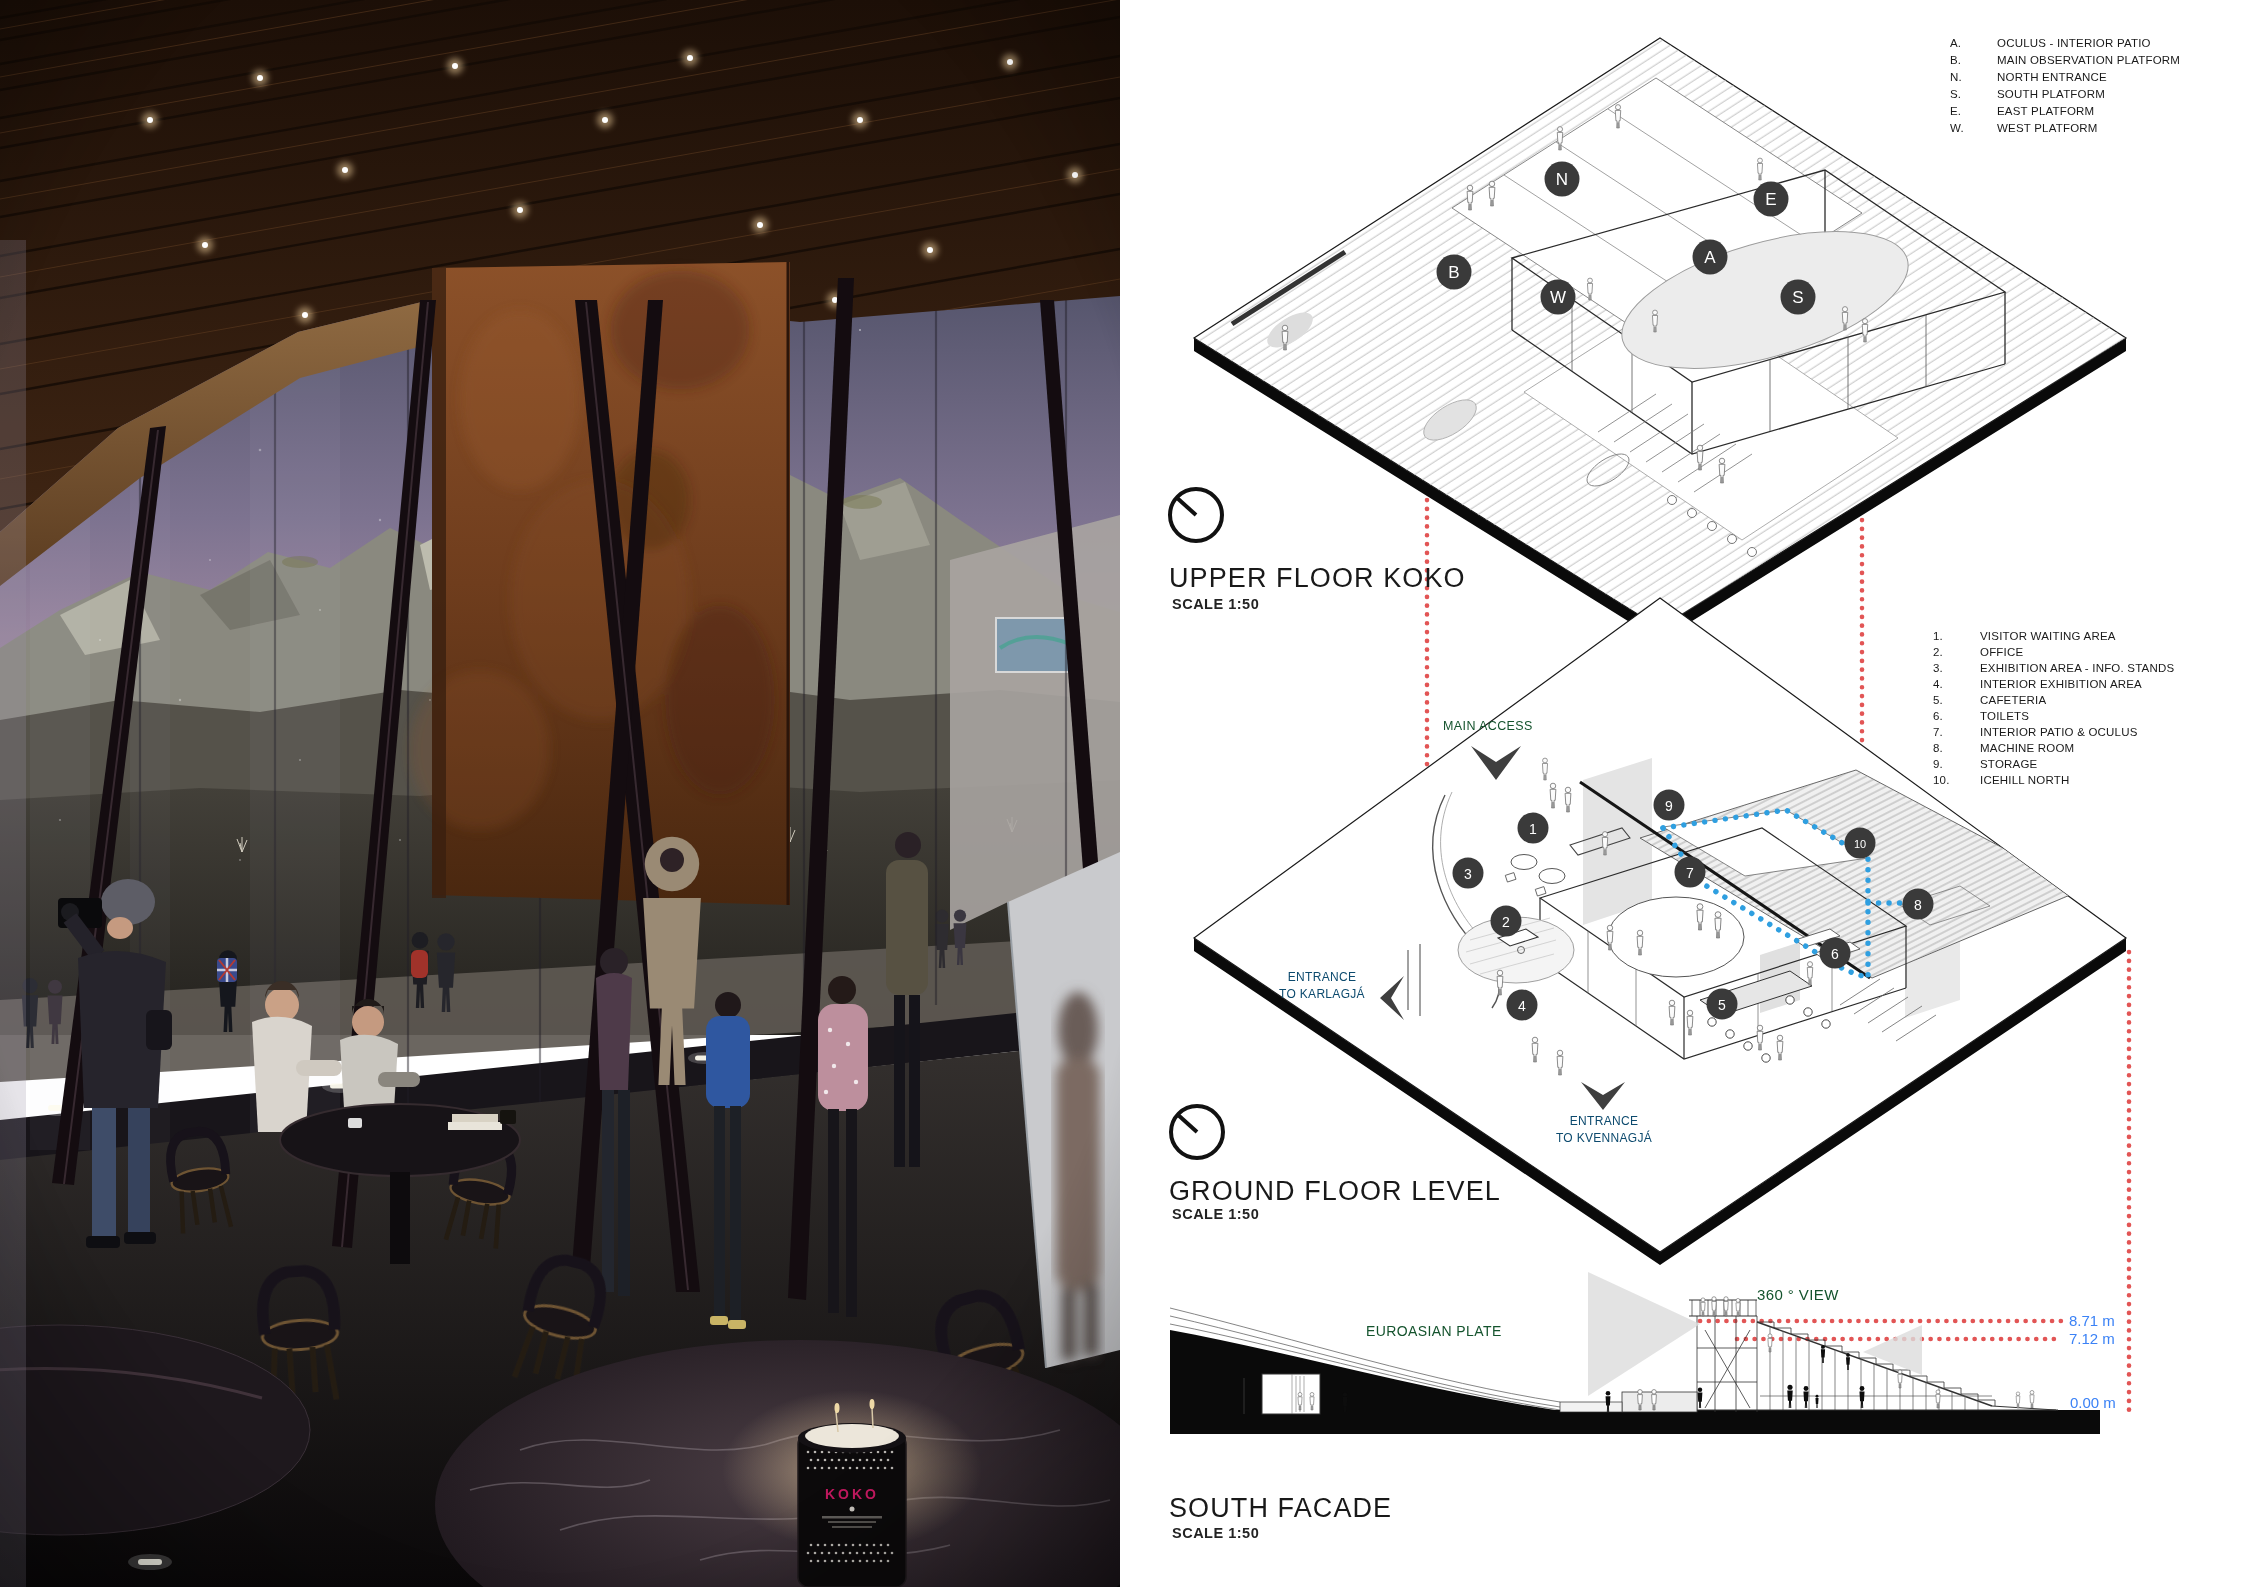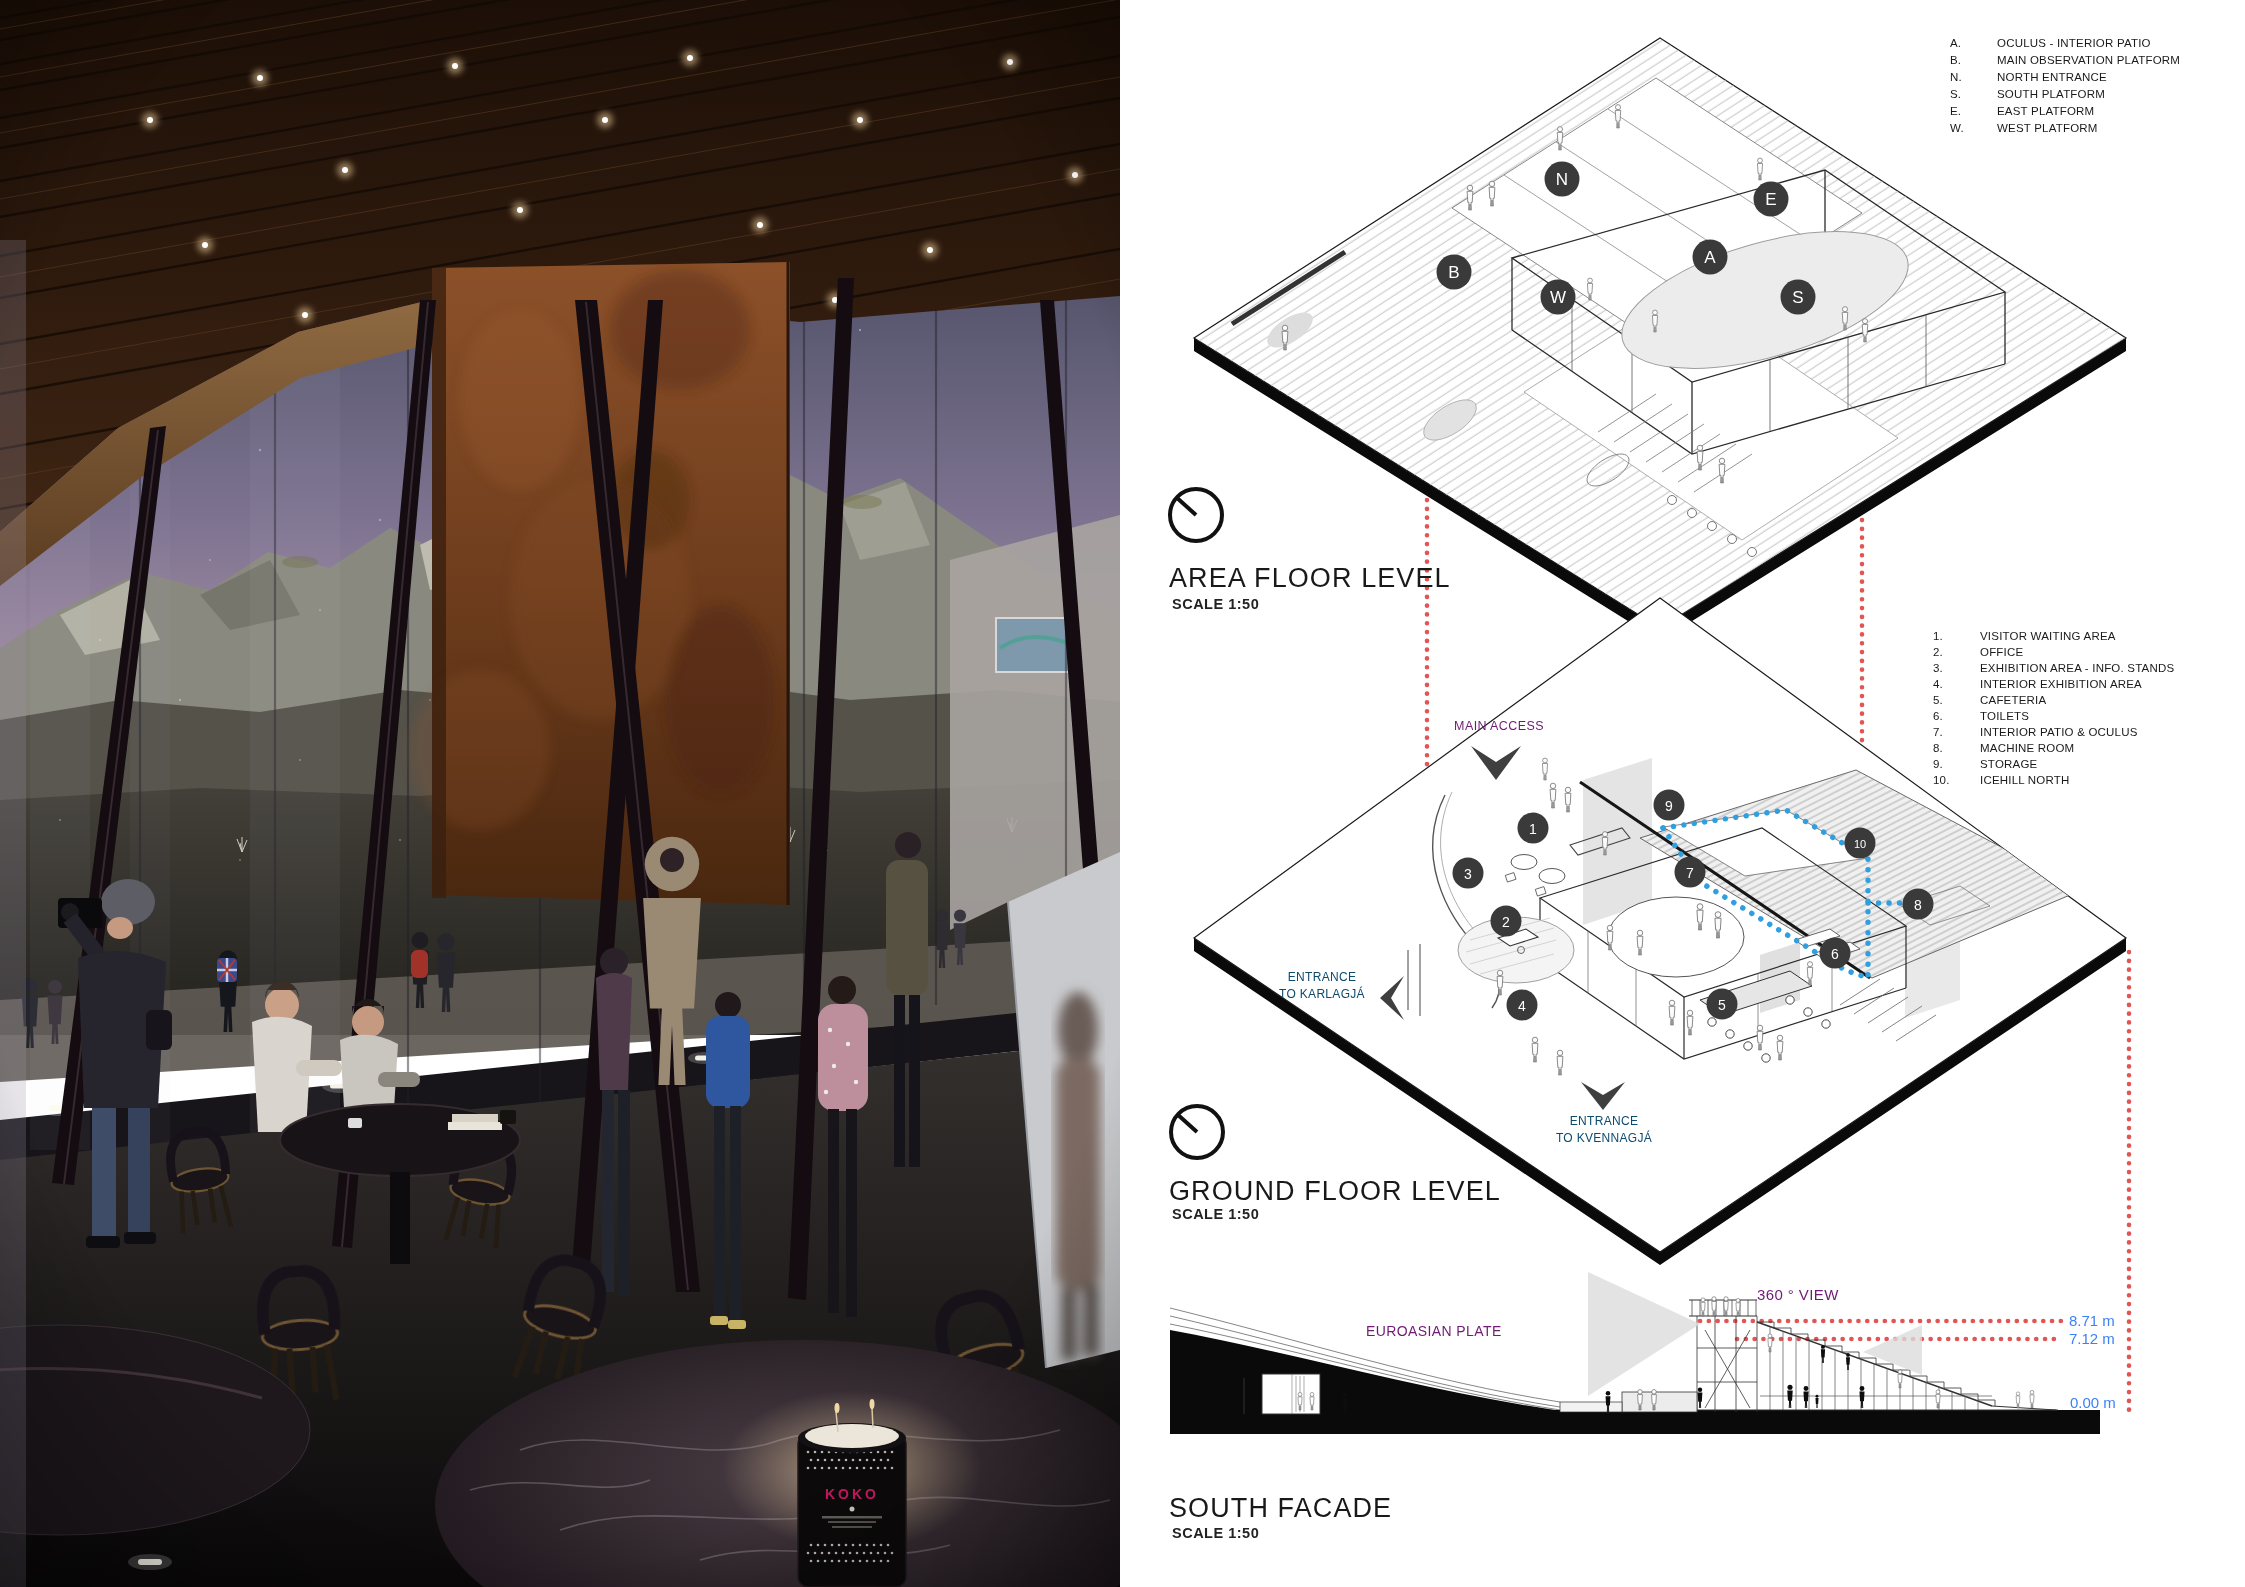--- a/index.html
+++ b/index.html
@@ -6,21 +6,21 @@
   #root{position:relative;width:2245px;height:1587px;overflow:hidden;background:#fff;
         font-family:"Liberation Sans",sans-serif;color:#1c1c1c;}
   svg{position:absolute;top:0;left:0;display:block;}
   .h1{position:absolute;font-size:27px;letter-spacing:1.1px;color:#191919;white-space:nowrap;}
   .scale{position:absolute;font-size:14.5px;letter-spacing:.5px;color:#232323;white-space:nowrap;font-weight:bold;}
   .legend{position:absolute;font-size:11.5px;color:#1a1a1a;letter-spacing:.2px;}
   .legend .row{display:flex;white-space:nowrap;}
   .lg-u .row{height:17px;}
   .lg-g .row{height:16px;}
   .legend .k{width:47px;flex:none;}
-  .ann{position:absolute;font-size:12.5px;color:#701a75;letter-spacing:.4px;text-align:center;white-space:nowrap;}
+  .ann{position:absolute;font-size:12.5px;color:#14532d;letter-spacing:.4px;text-align:left;white-space:nowrap;}
   .ann2{position:absolute;font-size:12px;color:#0c4a6e;letter-spacing:.3px;text-align:center;line-height:17px;}
   .meas{position:absolute;font-size:15px;color:#3b82f6;white-space:nowrap;}
   .bdg{position:absolute;transform:translate(-50%,-50%);background:#3a3a3a;color:#fff;
        border-radius:50%;display:flex;align-items:center;justify-content:center;}
   .bdg.u{width:35px;height:35px;font-size:17px;}
   .bdg.g{width:31px;height:31px;font-size:14px;}
   .koko{position:absolute;left:852px;top:1486px;transform:translateX(-50%);
         font-size:14px;font-weight:bold;letter-spacing:3px;color:#be185d;}
 </style>
 </head>
@@ -795,21 +795,21 @@
   <div class="row">
         <span class="k">9.</span>
         <span class="v">STORAGE</span>
       </div>
   <div class="row">
         <span class="k">10.</span>
         <span class="v">ICEHILL NORTH</span>
       </div>
 </div>
 
-<div class="h1" style="left:1169px;top:563px">AREA FLOOR LEVEL</div>
+<div class="h1" style="left:1169px;top:563px">UPPER FLOOR KOKO</div>
 <div class="scale" style="left:1172px;top:596px">SCALE 1:50</div>
 <div class="h1" style="left:1169px;top:1176px">GROUND FLOOR LEVEL</div>
 <div class="scale" style="left:1172px;top:1206px">SCALE 1:50</div>
 <div class="h1" style="left:1169px;top:1493px">SOUTH FACADE</div>
 <div class="scale" style="left:1172px;top:1525px">SCALE 1:50</div>
 
 <div class="ann" style="left:1443px;top:719px;width:112px">MAIN ACCESS</div>
 <div class="ann2" style="left:1276px;top:969px;width:92px">
   <div>ENTRANCE</div>
   <div>TO KARLAGJÁ</div>

